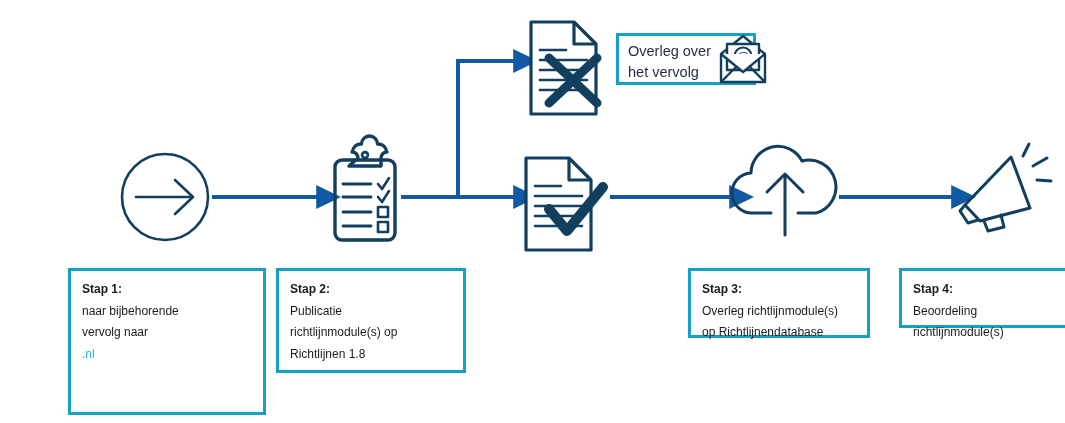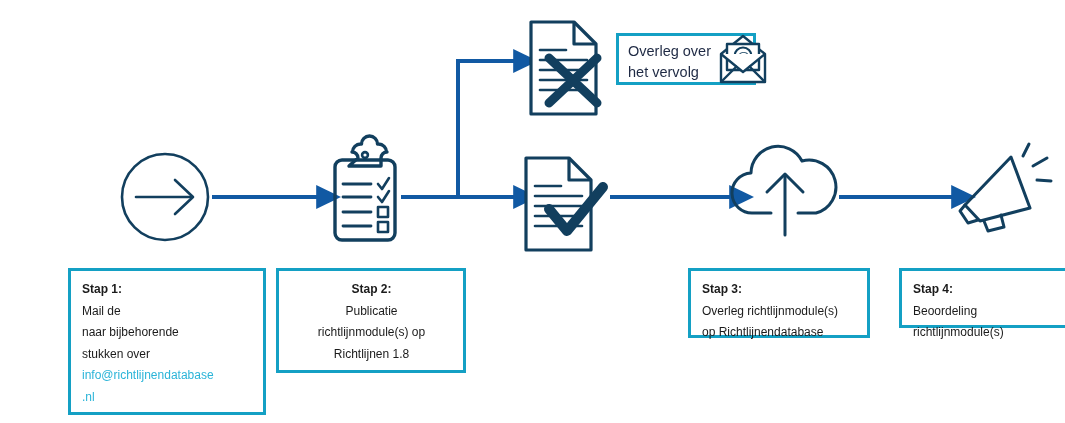--- a/index.html
+++ b/index.html
@@ -40,21 +40,21 @@
     display: block;
   }
   .step-line {
     display: block;
   }
   .step-link {
     display: block;
     color: #2ab4d8;
   }
   #box-step-1 { left: 24px;  top: 268px; width: 198px; height: 147px; }
-  #box-step-2 { left: 232px; top: 268px; width: 190px; height: 105px; text-align: center; }
+  #box-step-2 { left: 232px; top: 268px; width: 190px; height: 105px; }
   #box-step-3 { left: 644px; top: 268px; width: 182px; height: 70px; }
   #box-step-4 { left: 855px; top: 268px; width: 205px; height: 60px; }
   #box-overleg {
     position: absolute;
     left: 572px;
     top: 33px;
     width: 140px;
     height: 52px;
     box-sizing: border-box;
     border: 3px solid #14a0c4;
@@ -177,24 +177,22 @@
       <path d="M10,12 h32 v26 h-32 z" fill="#ffffff" stroke="#123f5e" stroke-width="2.4" stroke-linejoin="round"></path>
       <circle cx="26" cy="24" r="8.5" fill="none" stroke="#123f5e" stroke-width="2.2"></circle>
       <text x="26" y="29" font-family="Liberation Sans, sans-serif" font-size="13" fill="#123f5e" text-anchor="middle">@</text>
       <path d="M4,22 L26,40 L48,22" fill="#ffffff" stroke="#123f5e" stroke-width="2.4" stroke-linejoin="round"></path>
       <path d="M4,50 L20,34 M48,50 L32,34" fill="none" stroke="#123f5e" stroke-width="2.4" stroke-linejoin="round"></path>
     </svg>
   </div>
 
   <div class="step-box" id="box-step-1">
     <span class="step-title">Stap 1:</span>
-    <span class="step-line">Mail de</span>
     <span class="step-line">naar bijbehorende</span>
-    <span class="step-line">stukken over</span>
-    <span class="step-link">info@richtlijnendatabase</span>
+    <span class="step-line">vervolg naar</span>
     <span class="step-link">.nl</span>
   </div>
 
   <div class="step-box" id="box-step-2">
     <span class="step-title">Stap 2:</span>
     <span class="step-line">Publicatie</span>
     <span class="step-line">richtlijnmodule(s) op</span>
     <span class="step-line">Richtlijnen 1.8</span>
   </div>
 

